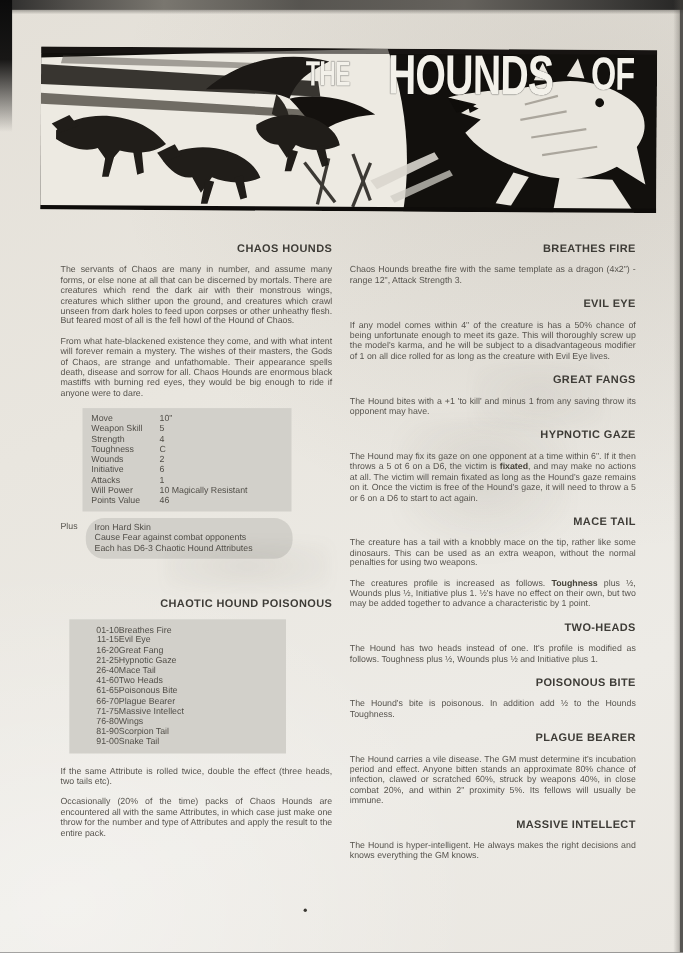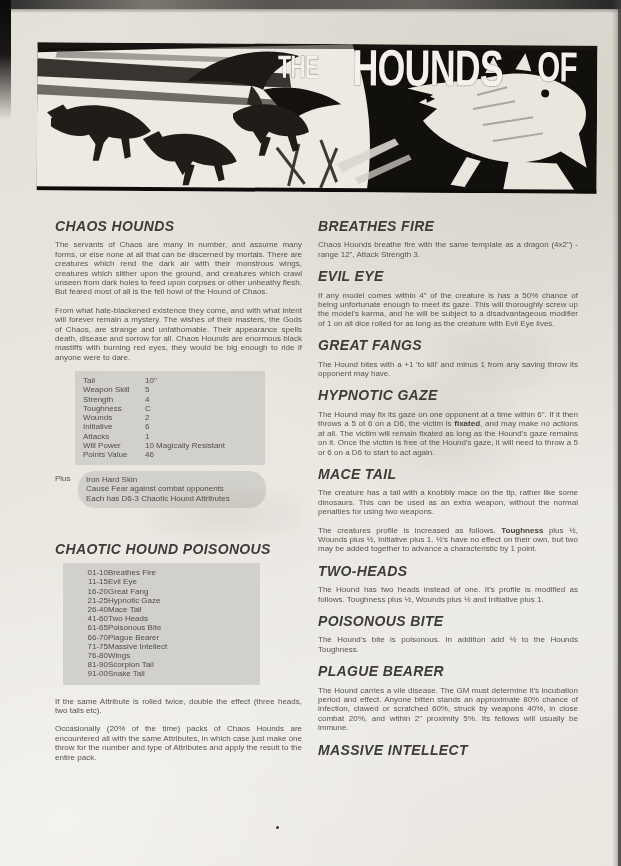--- a/index.html
+++ b/index.html
@@ -28,21 +28,21 @@
   .title{position:absolute;top:2px;right:4px;display:flex;align-items:flex-start;color:#f3f1ea;font-weight:700;white-space:nowrap;}
   .title span{display:inline-block;line-height:.86;letter-spacing:-1px;text-shadow:0 0 1px #000;}
   .t-the{font-size:32px;margin-top:8px;transform:scaleX(.66);transform-origin:right center;}
   .t-hounds{font-size:51px;transform:scaleX(.70);transform-origin:center;margin:0 2px;}
   .t-of{font-size:42px;margin-top:2px;transform:scaleX(.70);transform-origin:left center;}
 
   
   .col{position:absolute;top:215px;font-size:8px;line-height:9.4px;text-align:justify;color:#57544e;}
   .col-left{left:55px;width:247px;}
   .col-right{left:318px;width:260px;}
-  h3{font-size:14px;font-weight:700;color:#3e3c37;letter-spacing:.35px;margin:13px 0 9px;text-align:left;font-style:italic;}
+  h3{font-size:10px;font-weight:700;color:#3e3c37;letter-spacing:.35px;margin:13px 0 9px;text-align:right;}
   .col > h3:first-child{margin-top:7px;}
   p{margin:0 0 9px;}
   p b{font-weight:700;color:#454239;}
 
   
   .stats-box{margin:5px 0 0 20px;width:174px;background:#d2d0ca;padding:5px 8px 6px 8px;color:#514e48;line-height:9.2px;text-align:left;}
   .stat-row{display:flex;}
   .stat-label{width:62px;flex:none;}
   .plus-row{display:flex;align-items:flex-start;margin-top:6px;}
   .plus-label{width:23px;flex:none;padding-top:3px;}
@@ -136,21 +136,21 @@
   </div>
 
   <div class="col col-left">
     <h3>CHAOS HOUNDS</h3>
     <div id="left-intro">
         <p><span>The servants of Chaos are many in number, and assume many forms, or else none at all that can be discerned by mortals. There are creatures which rend the dark air with their monstrous wings, creatures which slither upon the ground, and creatures which crawl unseen from dark holes to feed upon corpses or other unheathy flesh. But feared most of all is the fell howl of the Hound of Chaos.</span></p>
         <p><span>From what hate-blackened existence they come, and with what intent will forever remain a mystery. The wishes of their masters, the Gods of Chaos, are strange and unfathomable. Their appearance spells death, disease and sorrow for all. Chaos Hounds are enormous black mastiffs with burning red eyes, they would be big enough to ride if anyone were to dare.</span></p>
       </div>
     <div class="stats-box" id="stats-box">
         <div class="stat-row">
-          <span class="stat-label">Tail</span>
+          <span class="stat-label">Move</span>
           <span>10"</span>
         </div>
         <div class="stat-row">
           <span class="stat-label">Weapon Skill</span>
           <span>5</span>
         </div>
         <div class="stat-row">
           <span class="stat-label">Strength</span>
           <span>4</span>
         </div>
@@ -256,20 +256,21 @@
       <h3>MACE TAIL</h3>
       <p><span>The creature has a tail with a knobbly mace on the tip, rather like some dinosaurs.  This can be used as an extra weapon, without the normal penalties for using two weapons.</span></p>
       <p><span>The creatures profile is increased as follows. </span><b>Toughness</b><span> plus ½, Wounds plus ½, Initiative plus 1. ½'s have no effect on their own, but two may be added together to advance a characteristic by 1 point.</span></p>
       <h3>TWO-HEADS</h3>
       <p><span>The Hound has two heads instead of one. It's profile is modified as follows.  Toughness plus ½, Wounds plus ½ and Initiative plus 1.</span></p>
       <h3>POISONOUS BITE</h3>
       <p><span>The Hound's bite is poisonous. In addition add ½ to the Hounds Toughness.</span></p>
       <h3>PLAGUE BEARER</h3>
       <p><span>The Hound carries a vile disease. The GM must determine it's incubation period and effect. Anyone bitten stands an approximate 80% chance of infection, clawed or scratched 60%, struck by weapons 40%, in close combat 20%, and within 2" proximity 5%. Its fellows will usually be immune.</span></p>
       <h3>MASSIVE INTELLECT</h3>
+      <p><span>The Hound is hyper-intelligent. He always makes the right decisions and knows everything the GM knows.</span></p>
     </div>
 
   <div class="ghost ghost-a"></div>
   <div class="ghost ghost-b"></div>
   <div class="ghost ghost-c"></div>
   <div class="speck speck-1"></div>
 
 </div>
 
 </body></html>

